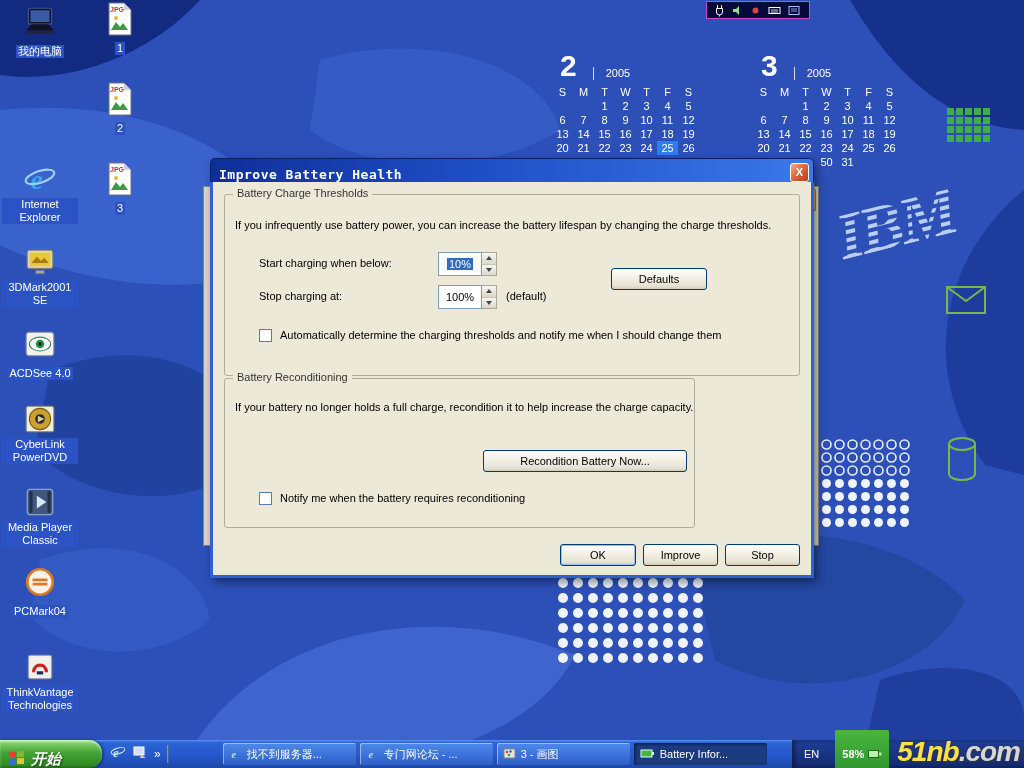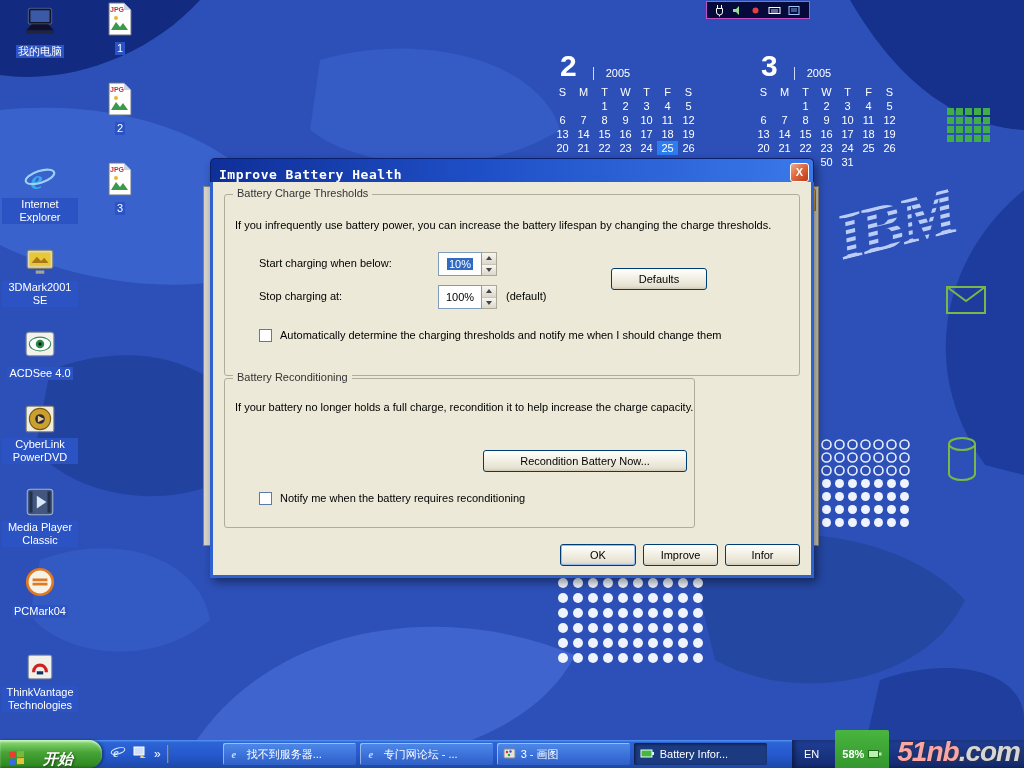--- a/index.html
+++ b/index.html
@@ -74,39 +74,39 @@
     display:flex;align-items:center;justify-content:center;font-family:"Liberation Sans",sans-serif}
   .xpbtn.default{box-shadow:inset 0 0 0 1px #9cbcf0}
 
   .cbrow{position:absolute;display:flex;align-items:flex-start;gap:8px;cursor:pointer}
   .cb{width:13px;height:13px;background:#fff;border:1px solid #5a7ba8;flex:0 0 13px;margin-top:0}
   .cbl{font-size:11px;color:#000;line-height:13px}
 
   
   .taskbar{position:absolute;left:0;bottom:0;width:1024px;height:28px;z-index:5;
     background:linear-gradient(180deg,#5396f5 0%,#2c64d6 9%,#2558cc 55%,#1d48a8 100%);display:flex;align-items:center}
-  .startbtn{height:28px;width:102px;display:flex;align-items:center;gap:18px;padding:10px 14px 0 8px;cursor:pointer;
+  .startbtn{height:28px;width:102px;display:flex;align-items:center;gap:6px;padding:10px 14px 0 8px;cursor:pointer;
     background:linear-gradient(180deg,#8fe07a,#47a336 45%,#2f8a22 90%,#1f6a16);border-radius:0 13px 13px 0;
     box-shadow:inset 0 2px 2px rgba(255,255,255,.5), 2px 0 3px rgba(0,0,0,.35)}
   .stxt{color:#fff;font-size:15px;font-weight:bold;font-style:italic;text-shadow:1px 1px 2px #1c4a12}
   .qlaunch{display:flex;align-items:center;gap:6px;padding:0 8px;height:100%}
   .qdivider{width:2px;height:18px;background:rgba(255,255,255,.35);border-right:1px solid rgba(0,0,0,.3)}
   .qchev{color:#fff;font-size:12px}
   .tasks{display:flex;gap:4px;margin-left:46px}
   .task{width:133px;height:22px;border-radius:2px;display:flex;align-items:center;gap:5px;padding:0 6px;cursor:pointer;
     background:linear-gradient(180deg,#4e8ae8,#3a6fd8 60%,#2f5fc4);box-shadow:inset 1px 1px 0 rgba(255,255,255,.45);
     color:#fff;font-size:11px;white-space:nowrap;overflow:hidden}
   .task.active{background:#1b3a80;box-shadow:inset 1px 1px 3px rgba(0,0,0,.6)}
   .tray{position:absolute;right:0;top:0;height:28px;width:232px;display:flex;align-items:center;gap:16px;padding-left:12px;
     background:linear-gradient(180deg,#1f3f96,#132a70);box-shadow:inset 3px 0 4px rgba(0,0,0,.4);color:#fff;font-size:11px}
   .battpill{background:linear-gradient(180deg,#49b53f,#2d8f2a);border-radius:2px;padding:18px 7px;color:#fff;font-size:11px;
     display:flex;align-items:center;gap:4px;font-weight:bold}
   .watermark{position:absolute;right:4px;bottom:0;z-index:6;font-style:italic;font-weight:bold;font-size:28px;
     color:#fff;text-shadow:1px 1px 3px #333;letter-spacing:-1px}
-  .watermark .wb{color:#fca5a5}
+  .watermark .wb{color:#fde047}
   .watermark .wr{color:#d6d6d6;font-weight:bold}
 </style>
 </head>
 <body>
 
 <div id="screen">
 
   <svg class="bg" viewBox="0 0 1024 768" preserveAspectRatio="none">
     <rect width="1024" height="768" fill="#2d50b8"></rect>
     <path d="M0,0 L200,0 C150,55 70,85 0,75 Z" fill="#122a80"></path>
@@ -569,21 +569,21 @@
         <div class="desc" style="left:10px;top:22px;width:552px">If your battery no longer holds a full charge, recondition it to help increase the charge capacity.</div>
         <button class="xpbtn" style="left:258px;top:71px;width:204px">Recondition Battery Now...</button>
         <label class="cbrow" style="left:34px;top:113px;width:520px">
           <span class="cb"></span>
           <span class="cbl">Notify me when the battery requires reconditioning</span>
         </label>
       </div>
 
       <button class="xpbtn default" style="left:347px;top:362px;width:76px">OK</button>
       <button class="xpbtn" style="left:430px;top:362px;width:75px">Improve</button>
-      <button class="xpbtn" style="left:512px;top:362px;width:75px">Infor</button>
+      <button class="xpbtn" style="left:512px;top:362px;width:75px">Stop</button>
     </div>
   </div>
 
   <div class="taskbar">
     <div class="startbtn">
       <span><svg width="17" height="15" viewBox="0 0 17 15">
             <g transform="skewY(-4)">
               <rect x="1" y="2" width="7" height="6" fill="#e8402c"></rect>
               <rect x="9" y="2" width="7" height="6" fill="#7ab83a"></rect>
               <rect x="1" y="9" width="7" height="6" fill="#3a6ae8"></rect>

